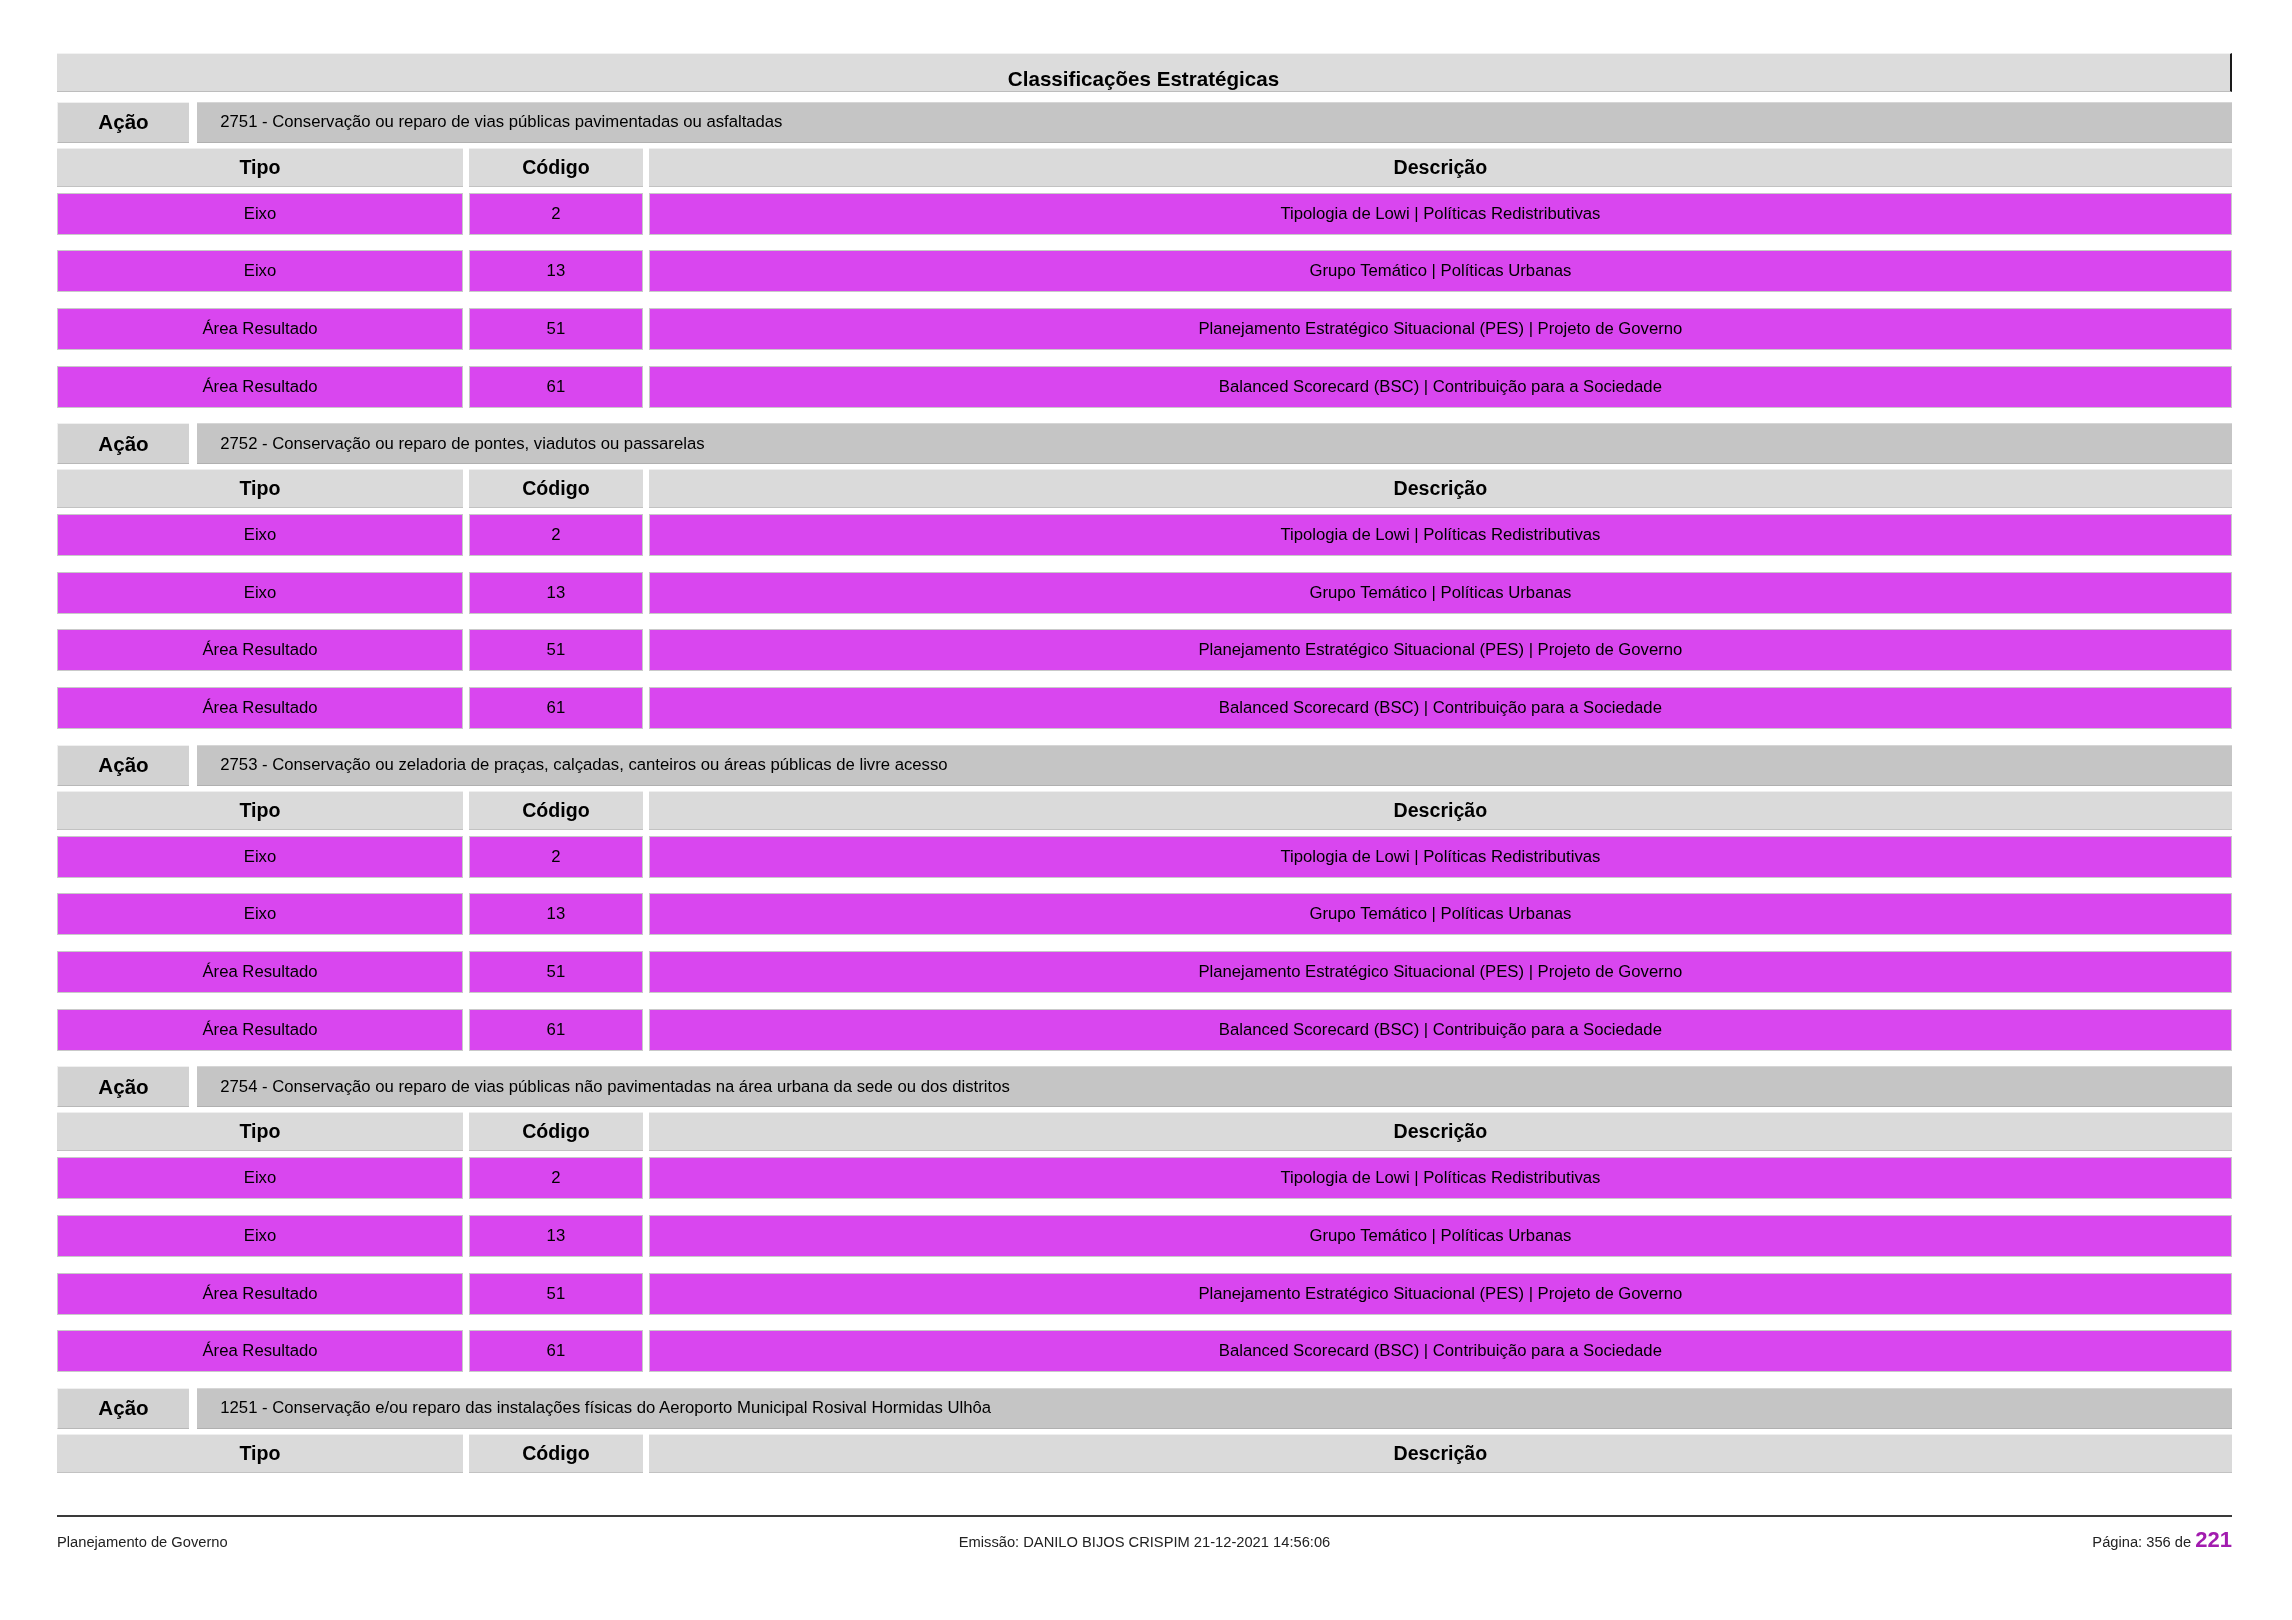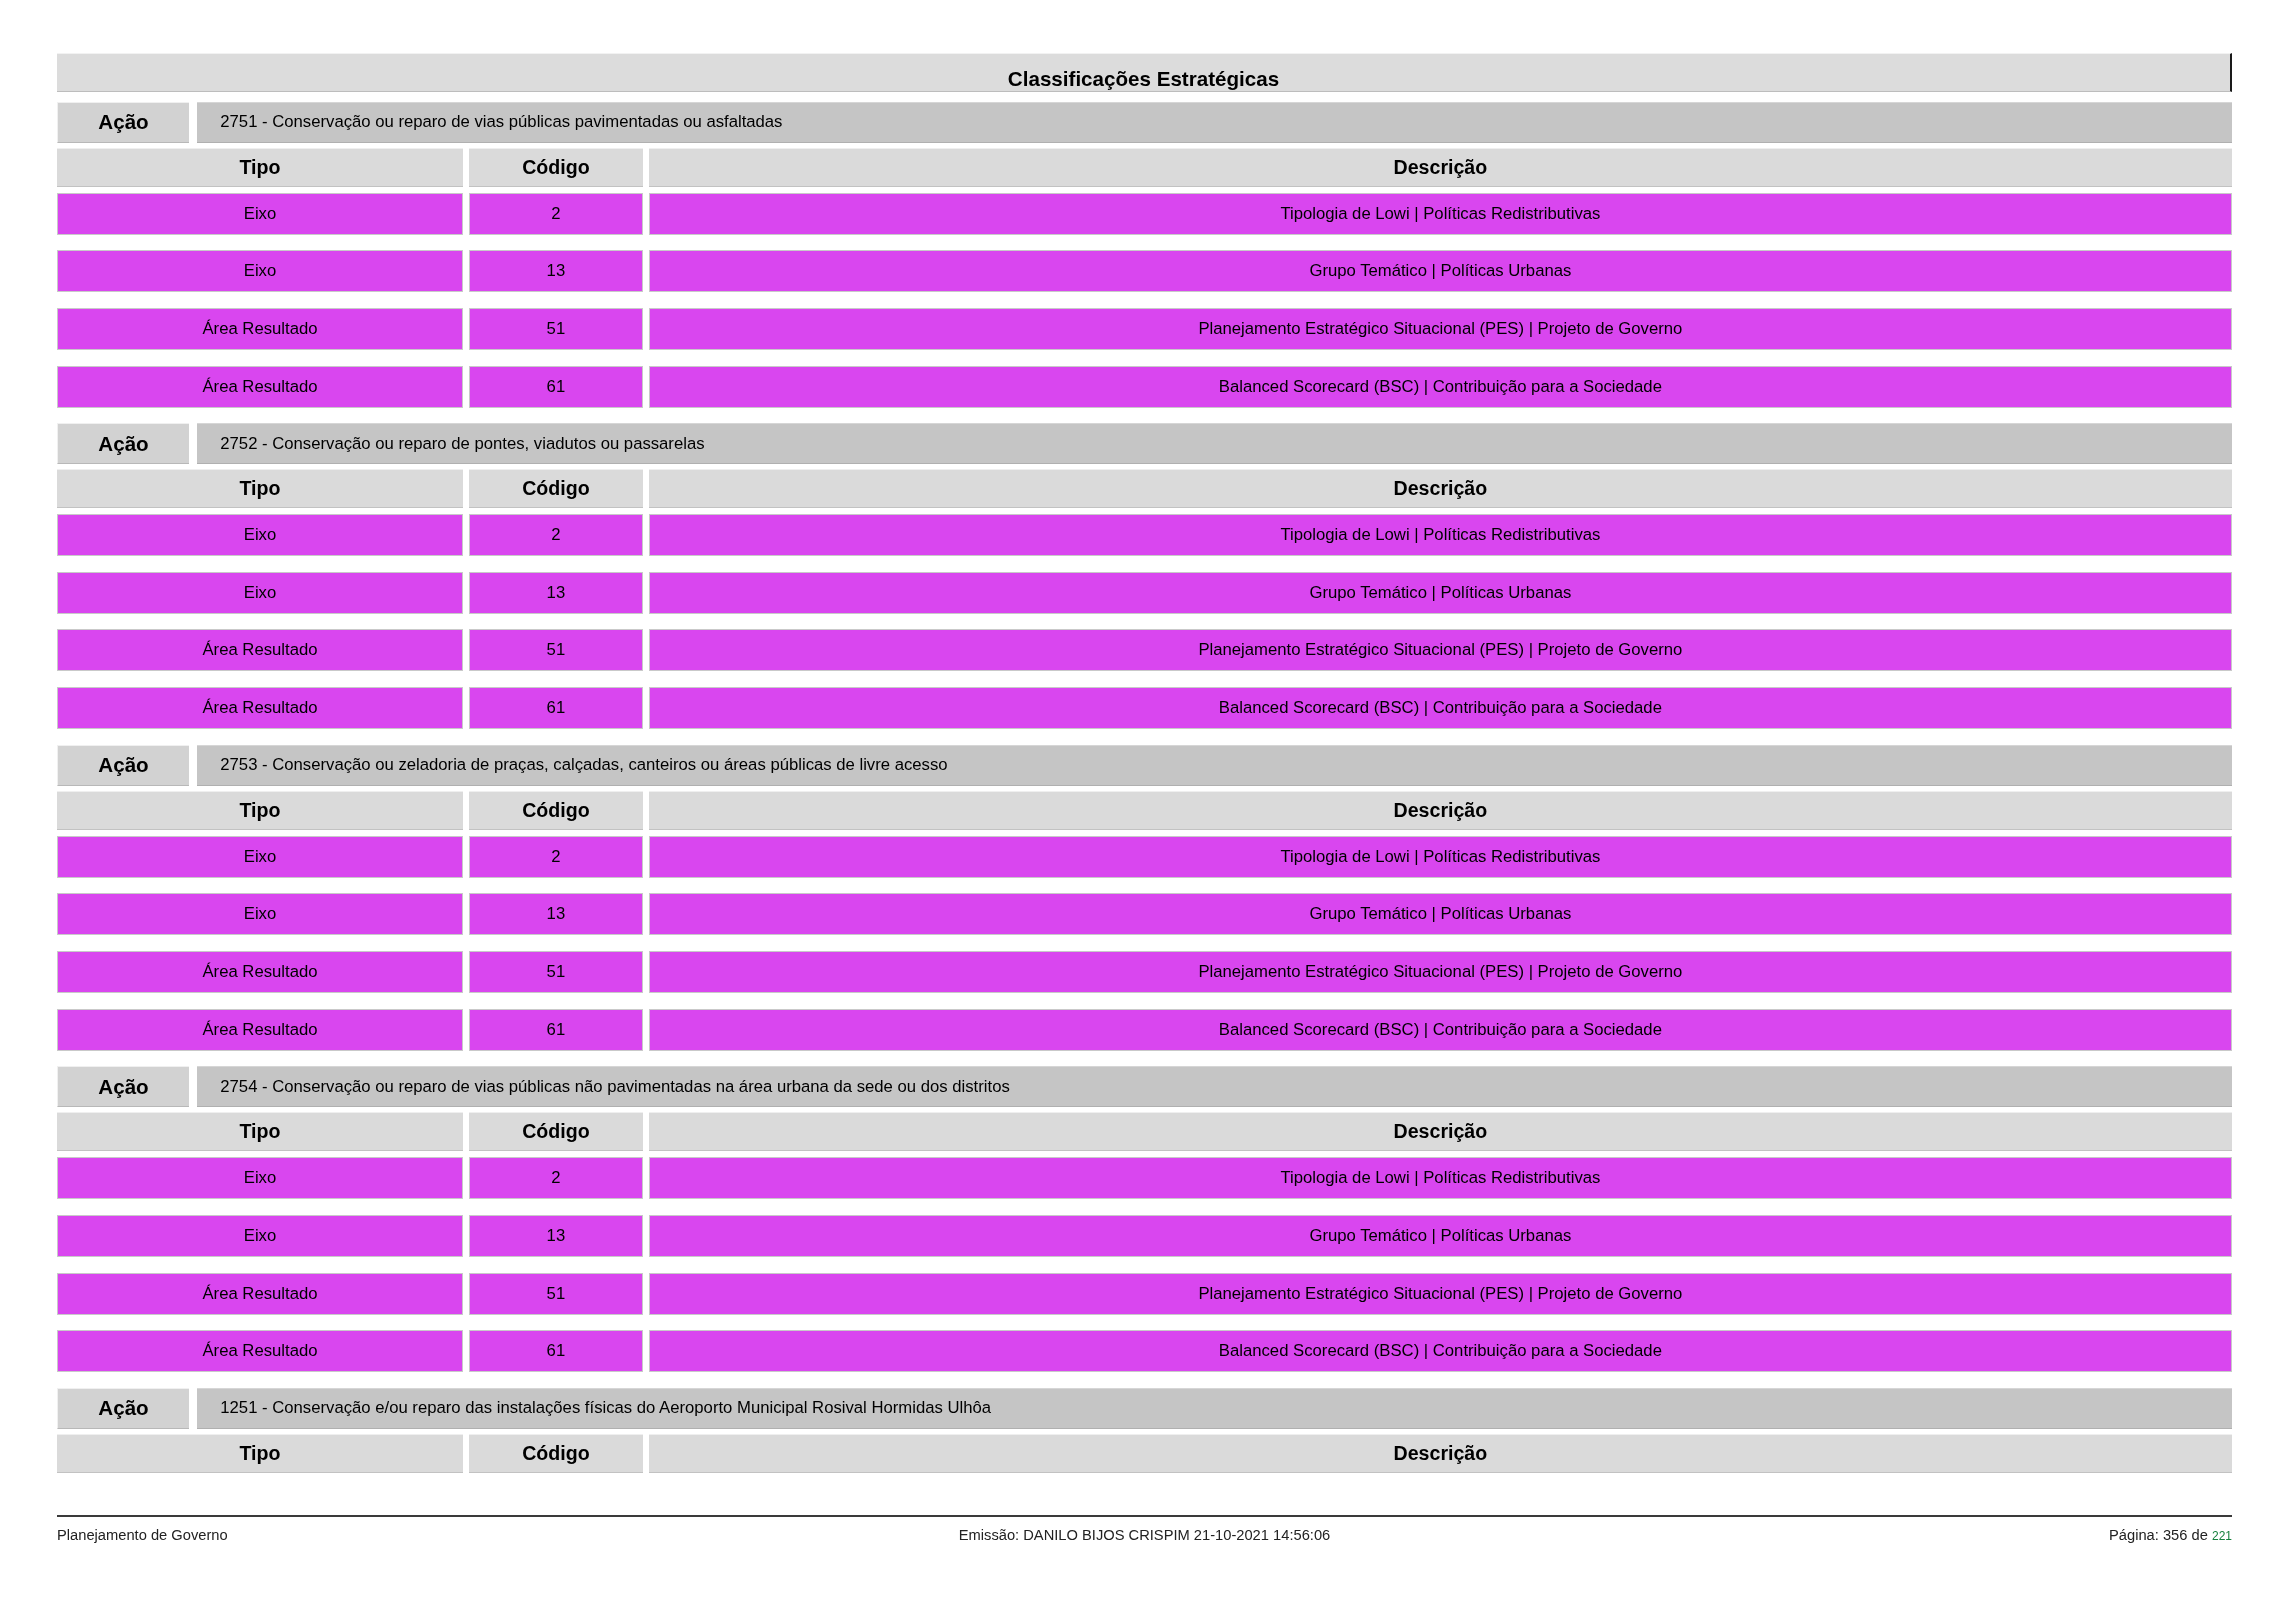--- a/index.html
+++ b/index.html
@@ -56,21 +56,21 @@
 
   
   .footer{
     position:absolute;left:57px;top:1515px;width:2175px;
     border-top:2px solid #3a3a3a;padding-top:10px;
     display:flex;align-items:baseline;font-size:14.7px;color:#222;
   }
   .footer .f-left{flex:1;text-align:left;}
   .footer .f-center{flex:2;text-align:center;}
   .footer .f-right{flex:1;text-align:right;}
-  .page-total{font-weight:normal;font-size:12px;color:#15803d;}
+  .page-total{font-weight:bold;font-size:22px;color:#a21caf;}
 </style>
 </head>
 <body>
 
 <div class="content">
   <div class="titlebar">
     <span>Classificações Estratégicas</span>
   </div>
   <div id="sections-host">
   <section>
@@ -231,16 +231,16 @@
       <div class="th col-codigo">Código</div>
       <div class="th col-desc">Descrição</div>
     </div>
     <div></div>
   </section>
 </div>
 </div>
 
 <div class="footer">
   <span class="f-left">Planejamento de Governo</span>
-  <span class="f-center">Emissão: DANILO BIJOS CRISPIM 21-10-2021 14:56:06</span>
+  <span class="f-center">Emissão: DANILO BIJOS CRISPIM 21-12-2021 14:56:06</span>
   <span class="f-right"><span>Página: 356 de</span> <span class="page-total">221</span></span>
 </div>
 
 
 </body></html>

